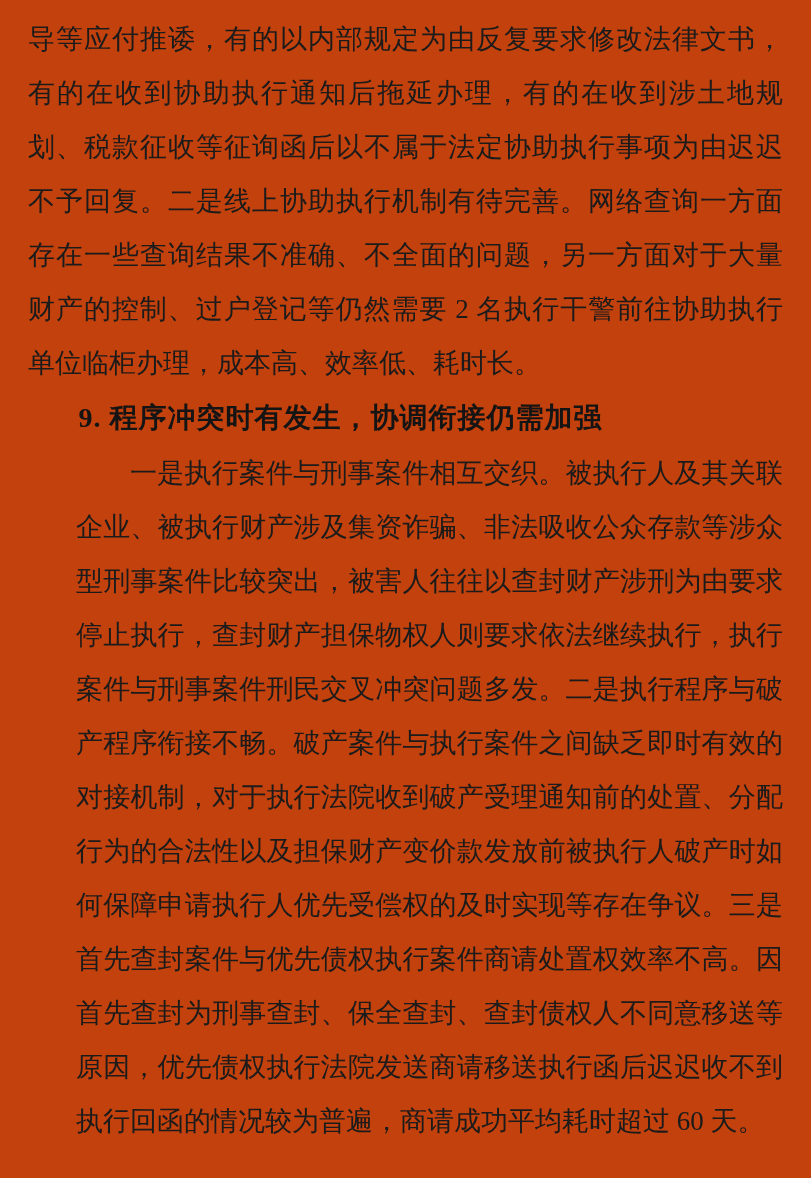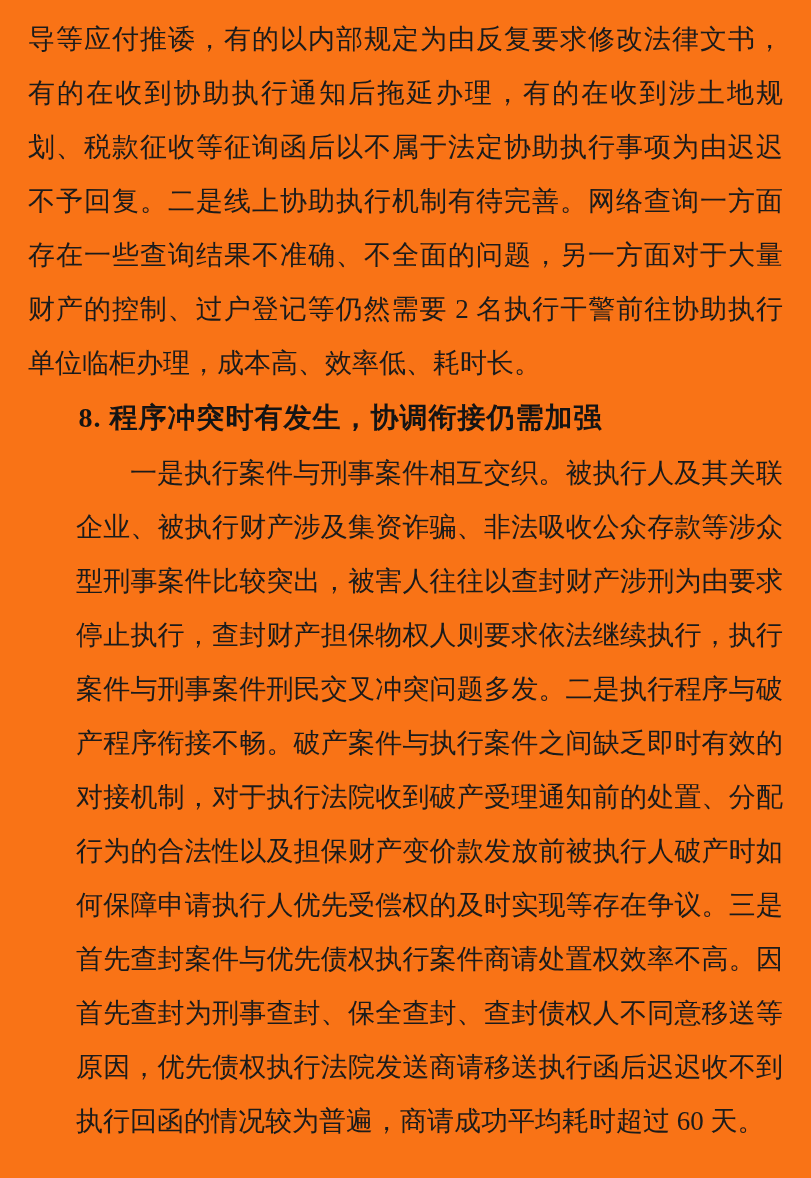--- a/index.html
+++ b/index.html
@@ -5,21 +5,21 @@
   html, body {
     margin: 0;
     padding: 0;
     background: #ffffff;
   }
   .page {
     position: relative;
     width: 811px;
     height: 1178px;
     box-sizing: border-box;
-    background: #f97316;
+    background: #c2410c;
     padding: 12px 28px 0 28px;
     overflow: hidden;
     font-family: "Liberation Serif", "DejaVu Serif", serif;
     color: #1b1b1b;
   }
   .body-text {
     font-size: 27px;
     line-height: 54px;
     text-align: justify;
     text-justify: inter-ideograph;
@@ -43,16 +43,16 @@
     text-indent: 2em;
     margin-left: 48px;
   }
 </style>
 </head>
 <body>
 
 <div class="page">
   <p class="body-text continuation">导等应付推诿，有的以内部规定为由反复要求修改法律文书，有的在收到协助执行通知后拖延办理，有的在收到涉土地规划、税款征收等征询函后以不属于法定协助执行事项为由迟迟不予回复。二是线上协助执行机制有待完善。网络查询一方面存在一些查询结果不准确、不全面的问题，另一方面对于大量财产的控制、过户登记等仍然需要 2 名执行干警前往协助执行单位临柜办理，成本高、效率低、耗时长。</p>
 
-  <h2 class="section-heading">8. 程序冲突时有发生，协调衔接仍需加强</h2>
+  <h2 class="section-heading">9. 程序冲突时有发生，协调衔接仍需加强</h2>
 
   <p class="body-text indented">一是执行案件与刑事案件相互交织。被执行人及其关联企业、被执行财产涉及集资诈骗、非法吸收公众存款等涉众型刑事案件比较突出，被害人往往以查封财产涉刑为由要求停止执行，查封财产担保物权人则要求依法继续执行，执行案件与刑事案件刑民交叉冲突问题多发。二是执行程序与破产程序衔接不畅。破产案件与执行案件之间缺乏即时有效的对接机制，对于执行法院收到破产受理通知前的处置、分配行为的合法性以及担保财产变价款发放前被执行人破产时如何保障申请执行人优先受偿权的及时实现等存在争议。三是首先查封案件与优先债权执行案件商请处置权效率不高。因首先查封为刑事查封、保全查封、查封债权人不同意移送等原因，优先债权执行法院发送商请移送执行函后迟迟收不到执行回函的情况较为普遍，商请成功平均耗时超过 60 天。</p>
 </div>
 
 </body></html>

